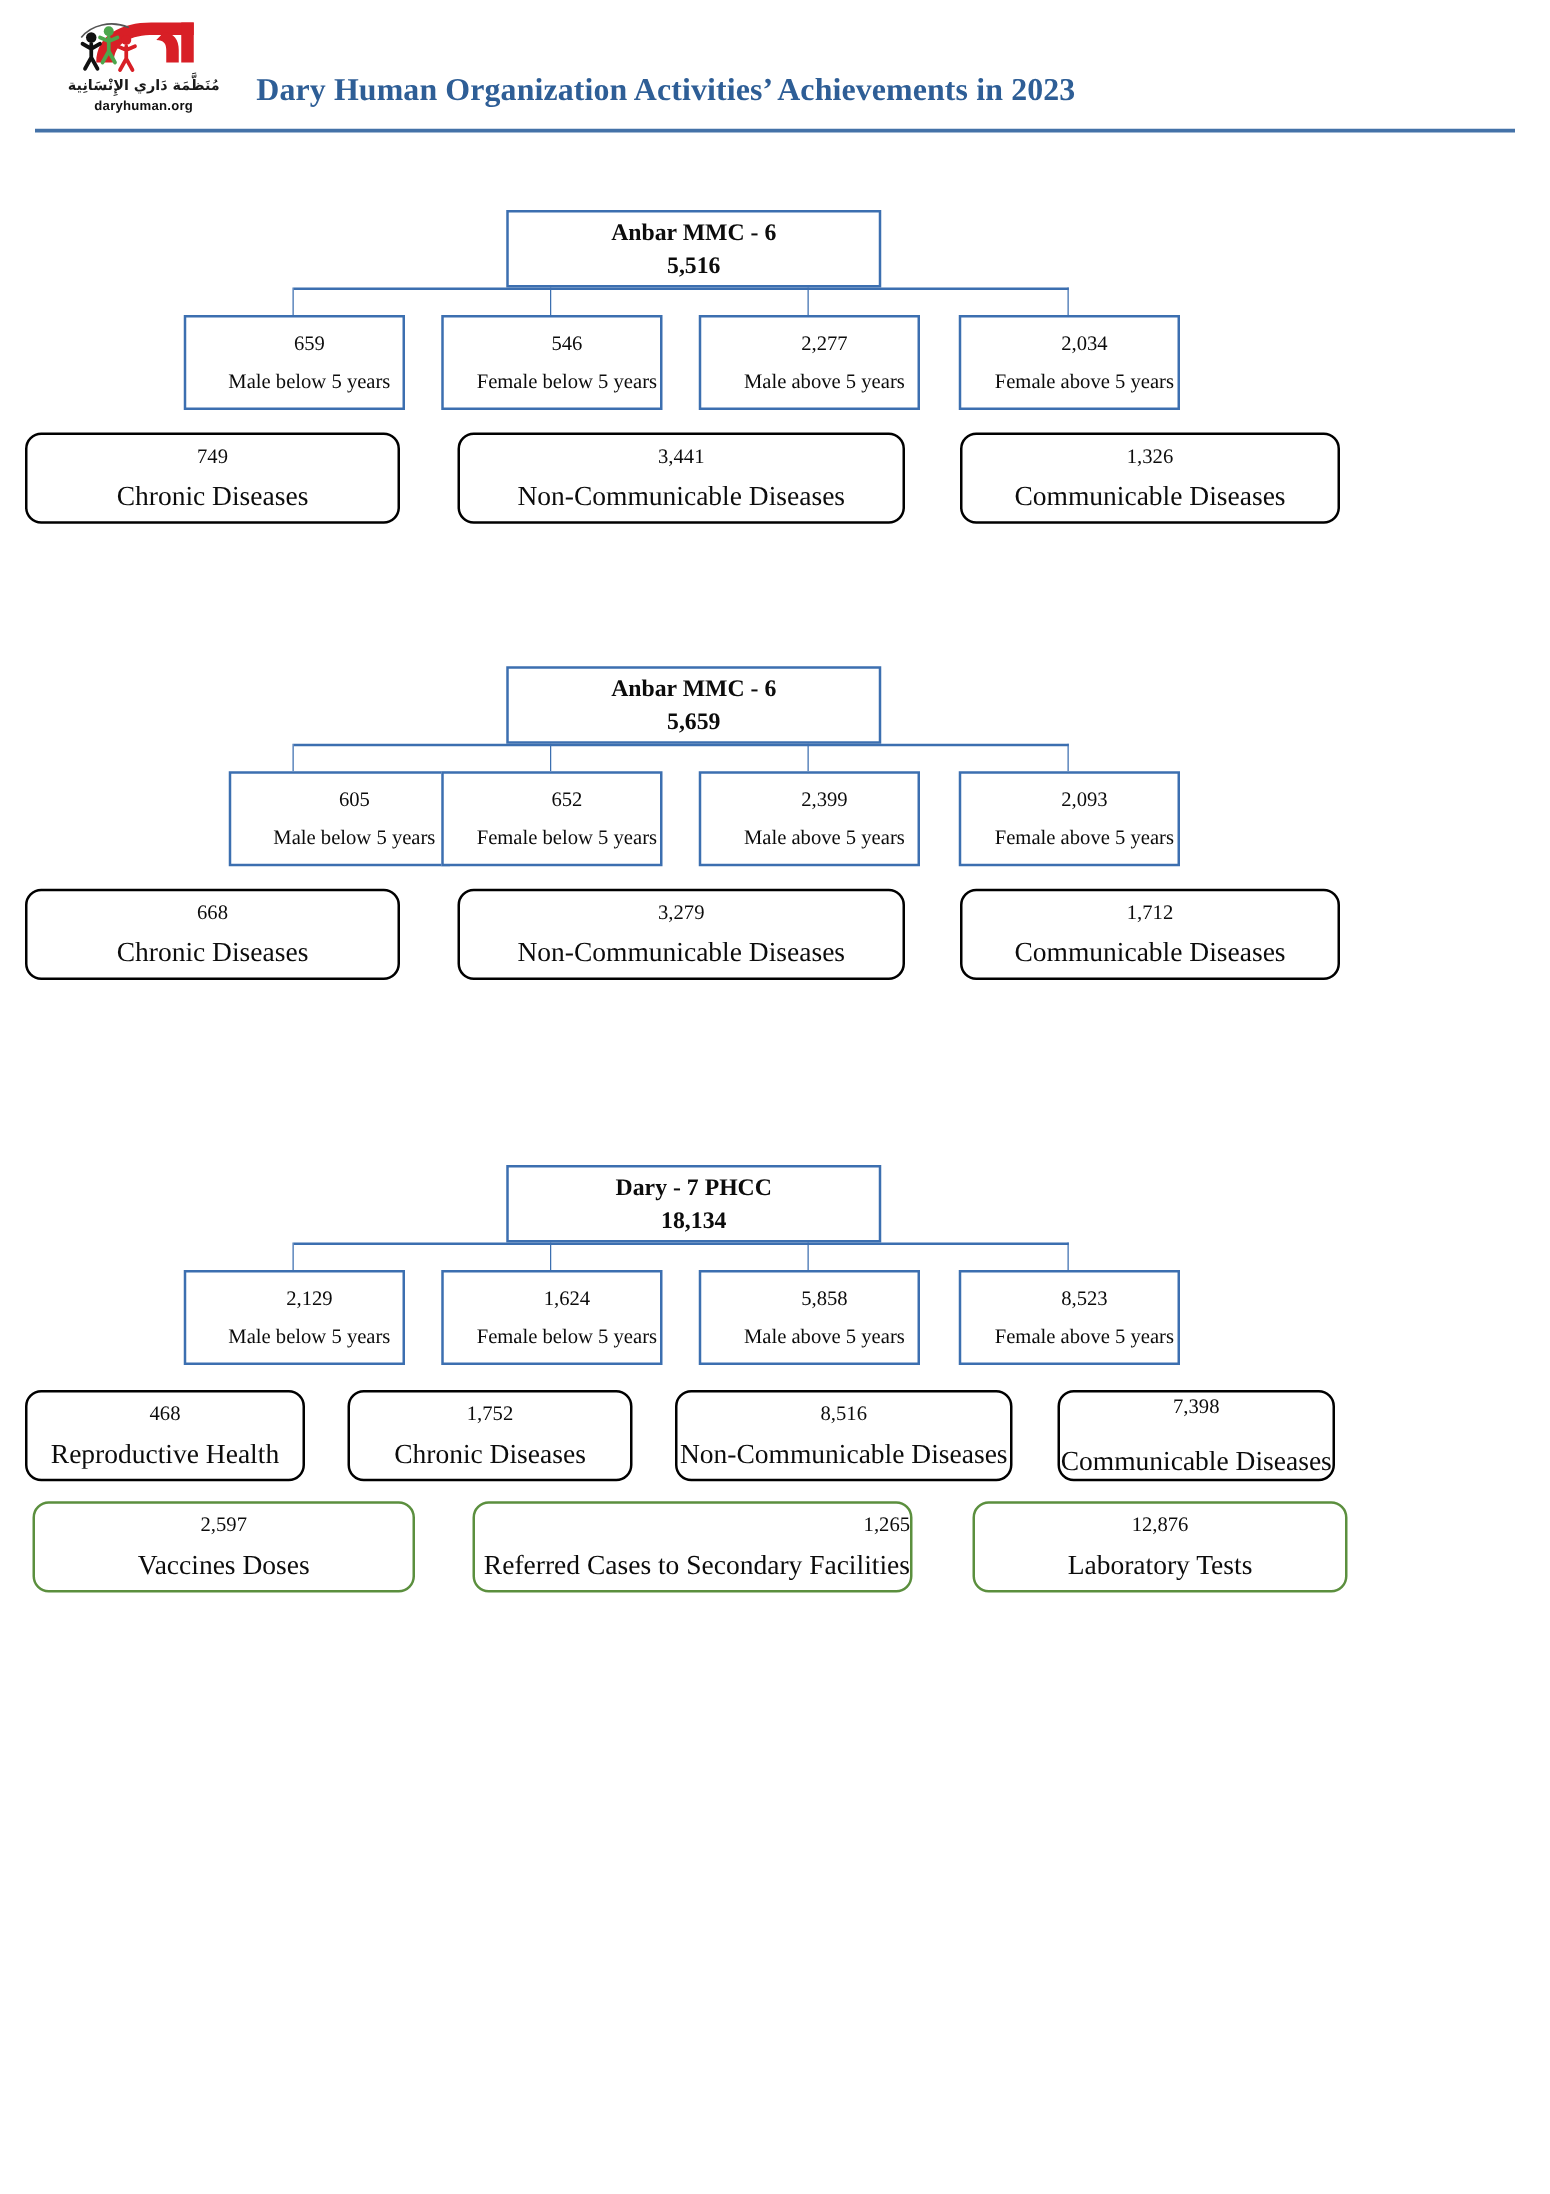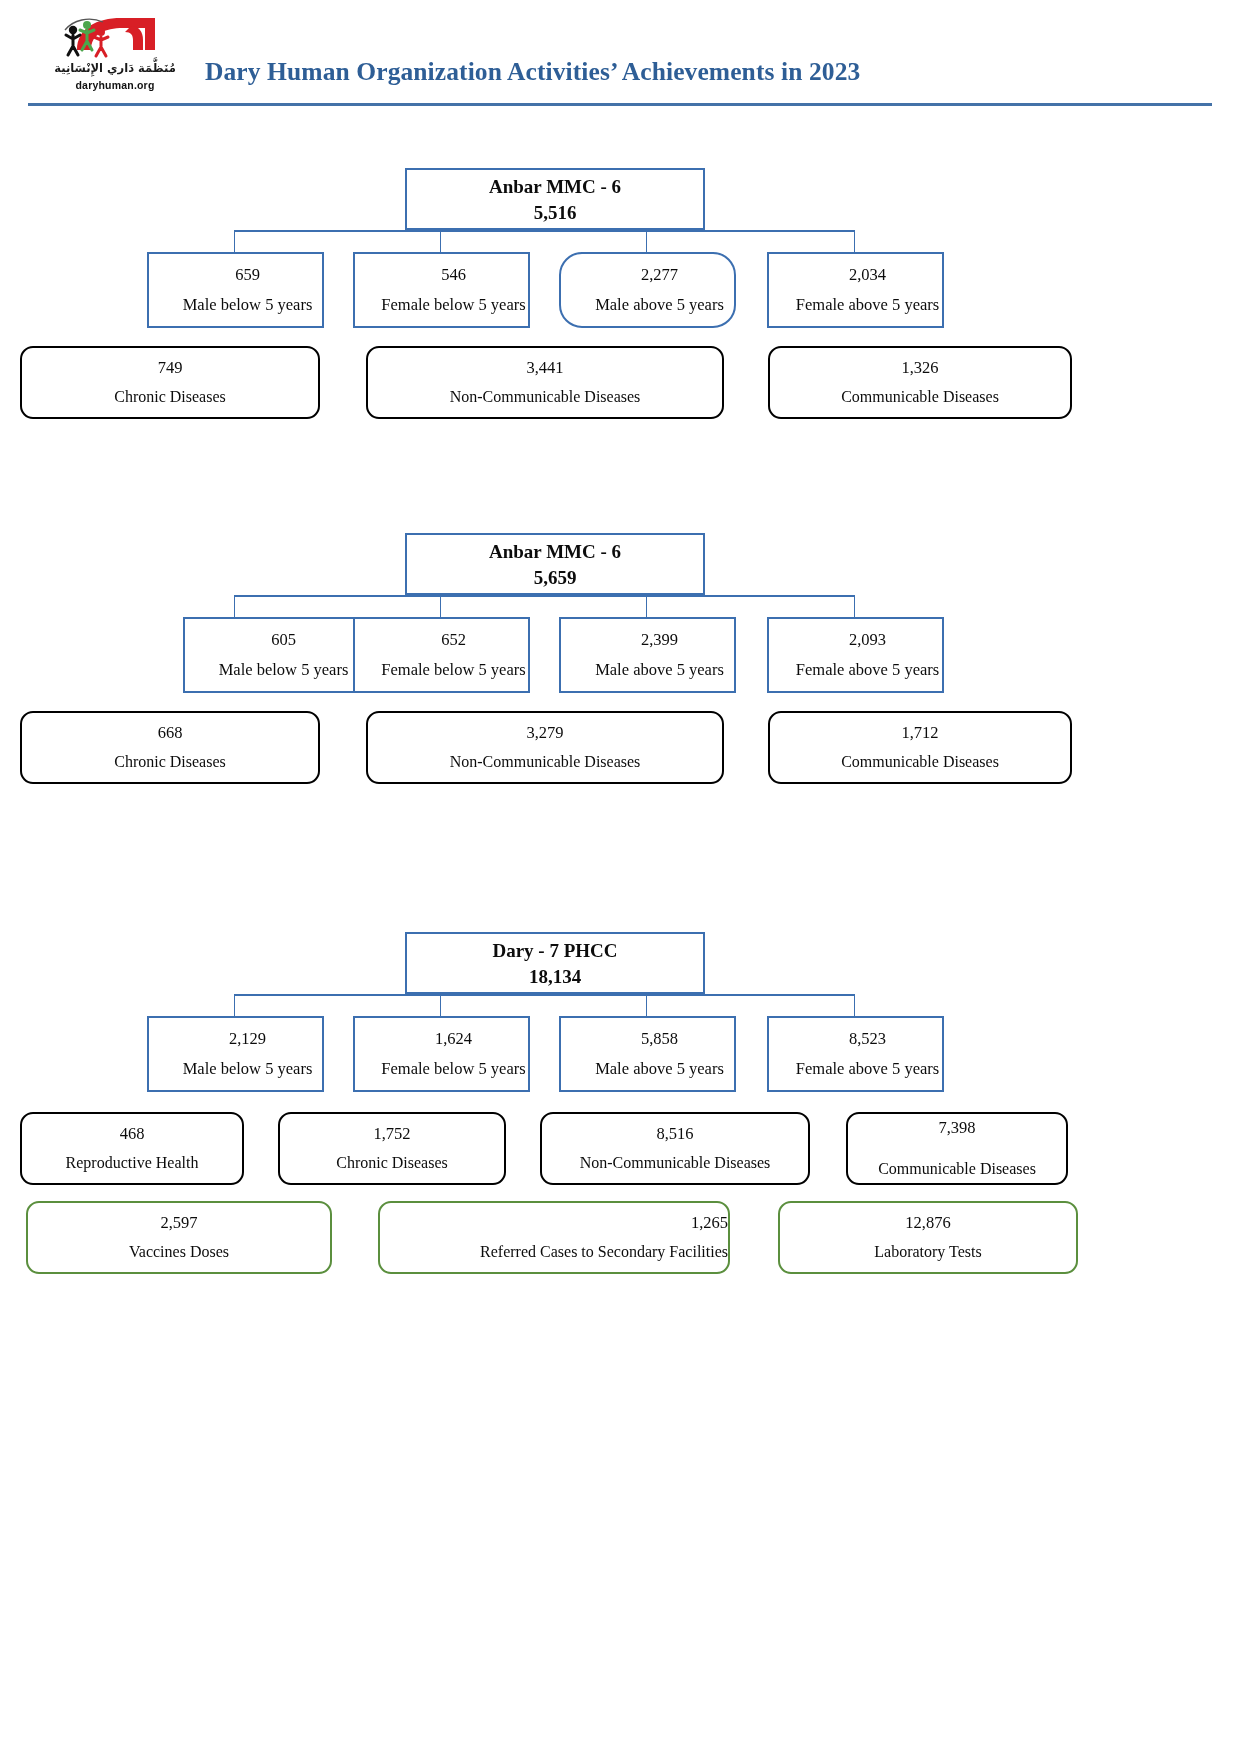--- a/index.html
+++ b/index.html
@@ -118,21 +118,21 @@
   .demo-label { font-size: 16.5px; line-height: 1; white-space: nowrap; }
 
   .pill-box {
     border: 2.5px solid #000000;
     border-radius: 13px;
     height: 73px;
     gap: 12px;
   }
   .pill-box.green { border-color: #5B8F3E; }
   .pill-value { font-size: 16.5px; line-height: 1; }
-  .pill-label { font-size: 16px; line-height: 1; white-space: nowrap; }
+  .pill-label { font-size: 22px; line-height: 1; white-space: nowrap; }
 
   
   .conn { position: absolute; background: #3C6FB0; }
   .conn.v { width: 1.6px; }
   .conn.h { height: 1.6px; }
 </style>
 </head>
 <body>
 
 <div class="page">
@@ -177,21 +177,21 @@
         <div class="node demo-box" style="left: 147px; top: 252px;">
           <div class="demo-value">659</div>
           <div class="demo-label">Male below 5 years</div>
         </div>
         <div class="conn v" style="left: 439.5px; top: 230px; height: 22px;"></div>
         <div class="node demo-box" style="left: 353px; top: 252px;">
           <div class="demo-value">546</div>
           <div class="demo-label">Female below 5 years</div>
         </div>
         <div class="conn v" style="left: 645.5px; top: 230px; height: 22px;"></div>
-        <div class="node demo-box" style="left: 559px; top: 252px; border-radius: 23px;">
+        <div class="node demo-box" style="left: 559px; top: 252px;">
           <div class="demo-value">2,277</div>
           <div class="demo-label">Male above 5 years</div>
         </div>
         <div class="conn v" style="left: 853.5px; top: 230px; height: 22px;"></div>
         <div class="node demo-box" style="left: 767px; top: 252px;">
           <div class="demo-value">2,034</div>
           <div class="demo-label">Female above 5 years</div>
         </div>
         <div class="node pill-box" style="left: 20px; top: 346px; width: 300px;">
           <div class="pill-value">749</div>

